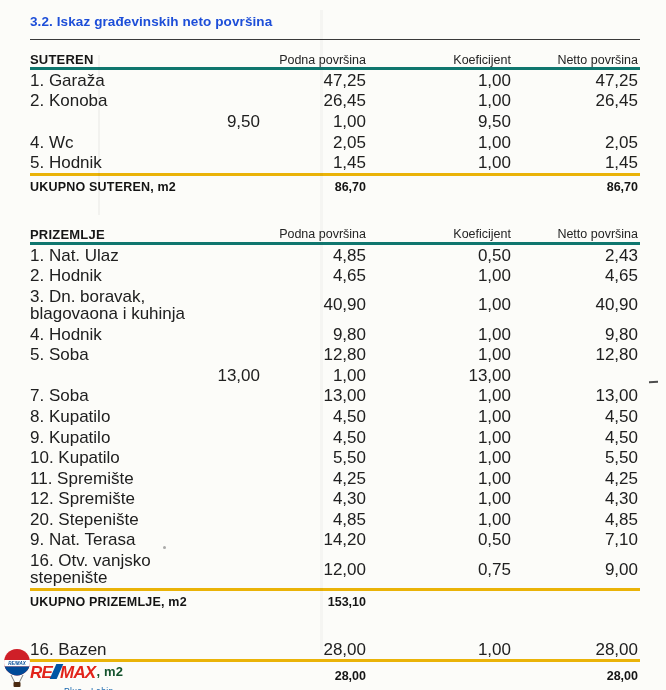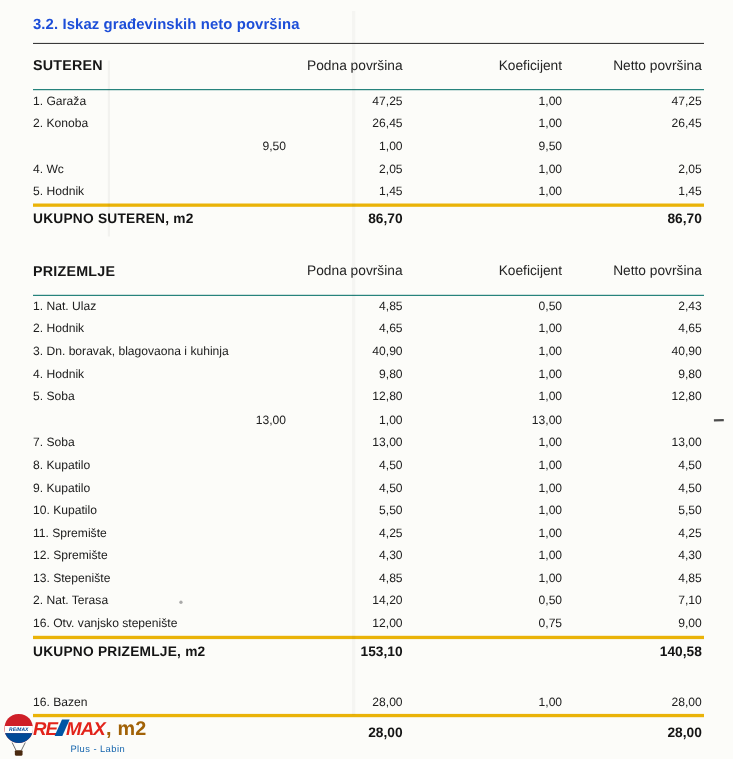--- a/index.html
+++ b/index.html
@@ -20,25 +20,25 @@
   .table-third { margin-top:26px; }
 
   .grid {
     display:grid;
     grid-template-columns:230px 106px 145px 127px;
     align-items:center;
   }
   .c2,.c3,.c4 { text-align:right; }
   .c1 { padding-right:28px; }
 
-  .thead { font-size:12.5px; border-bottom:1px solid #0f766e; padding:12px 0 14px; color:#242424; }
+  .thead { font-size:12.5px; border-bottom:3px solid #0f766e; padding:12px 0 0; color:#242424; }
   .table-second .thead { padding-top:2px; }
   .thead .hname { font-weight:bold; font-size:13px; color:#161616; letter-spacing:0.2px; }
 
-  .row { font-size:11px; line-height:17px; padding:1.8px 0; color:#202020; }
+  .row { font-size:17px; line-height:17px; padding:1.8px 0; color:#202020; }
   .total {
     font-weight:bold; font-size:12.5px; color:#141414;
     border-top:3px solid #eab308;
     padding:3.5px 0 2.5px;
     line-height:16px;
   }
   .total .c1 { letter-spacing:0.2px; }
 
   
   .logo-total { align-items:start; padding-top:2px; padding-bottom:0; }
@@ -46,21 +46,21 @@
   .remax { display:inline-flex; align-items:flex-start; white-space:nowrap; }
   .rm-l {
     color:#e2231a; font-weight:bold; font-style:italic;
     font-size:17px; letter-spacing:-0.8px; line-height:17px;
   }
   .rm-slash {
     display:inline-block; width:7px; height:15px;
     background:#0055a5; transform:skewX(-24deg);
     margin:0 0 0 1px; flex:0 0 auto;
   }
-  .rm-suffix { font-weight:bold; font-style:normal; font-size:18px; color:#a16207; margin-left:1px; }
+  .rm-suffix { font-weight:bold; font-style:normal; font-size:13px; color:#14532d; margin-left:1px; }
   .rm-sub { font-size:8.5px; color:#1565ad; font-weight:normal; margin:1px 0 0 34px; letter-spacing:0.4px; }
 
   .balloon { position:absolute; left:2px; top:648px; }
 
   
   .artifact-dash { position:absolute; left:649px; top:381px; width:9px; height:2px; background:#4d4d4d; transform:rotate(-2deg); }
   .artifact-speck { position:absolute; left:163px; top:546px; width:3px; height:3px; border-radius:50%; background:#8d8d8d; opacity:0.75; }
   .artifact-streak1 { position:absolute; left:98px; top:55px; width:2px; height:160px; background:rgba(60,60,50,0.05); }
   .artifact-streak2 { position:absolute; left:320px; top:10px; width:3px; height:640px; background:rgba(70,70,60,0.035); }
 </style>
@@ -184,42 +184,41 @@
         <div class="c3">1,00</div>
         <div class="c4">4,25</div>
       </div>
       <div class="grid row">
         <div class="c1">12. Spremište</div>
         <div class="c2">4,30</div>
         <div class="c3">1,00</div>
         <div class="c4">4,30</div>
       </div>
       <div class="grid row">
-        <div class="c1">13. Stepenište</div>
+        <div class="c1">20. Stepenište</div>
         <div class="c2">4,85</div>
         <div class="c3">1,00</div>
         <div class="c4">4,85</div>
       </div>
       <div class="grid row">
-        <div class="c1">2. Nat. Terasa</div>
+        <div class="c1">9. Nat. Terasa</div>
         <div class="c2">14,20</div>
         <div class="c3">0,50</div>
         <div class="c4">7,10</div>
       </div>
       <div class="grid row">
         <div class="c1">16. Otv. vanjsko stepenište</div>
         <div class="c2">12,00</div>
         <div class="c3">0,75</div>
         <div class="c4">9,00</div>
       </div>
       <div class="grid total">
         <div class="c1">UKUPNO PRIZEMLJE, m2</div>
         <div class="c2">153,10</div>
         <div class="c3"></div>
-        <div class="c4">140,58</div>
       </div>
     </div>
   <div class="table table-third">
       <div class="grid row">
         <div class="c1">16. Bazen</div>
         <div class="c2">28,00</div>
         <div class="c3">1,00</div>
         <div class="c4">28,00</div>
       </div>
       <div class="grid total logo-total">

